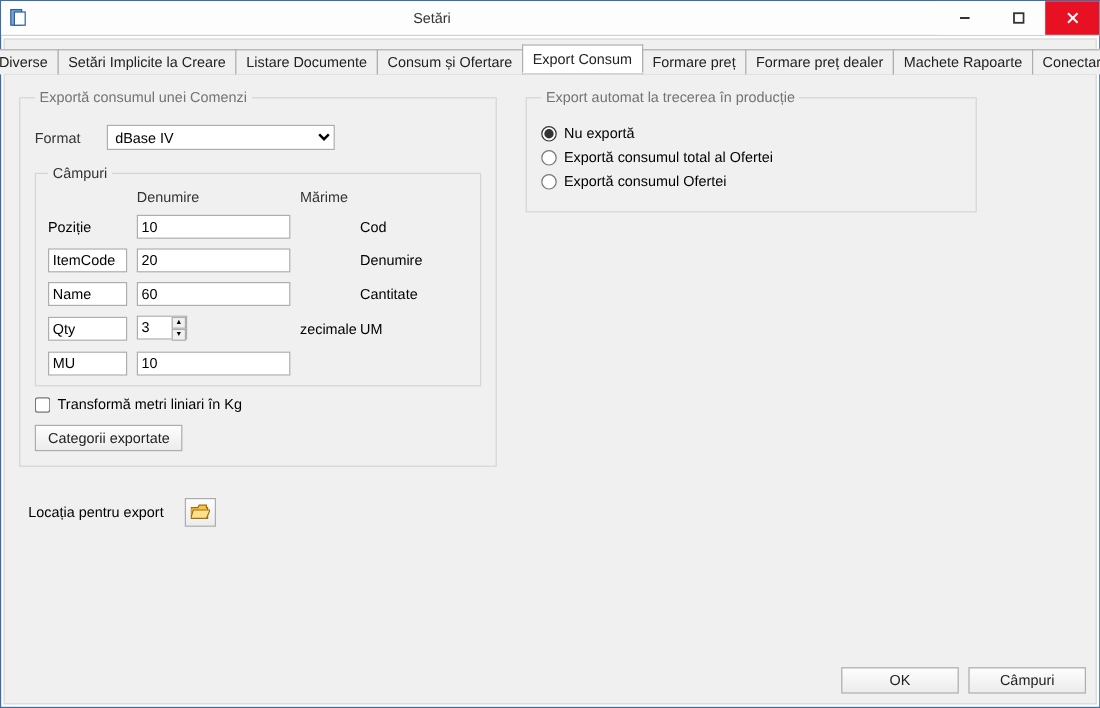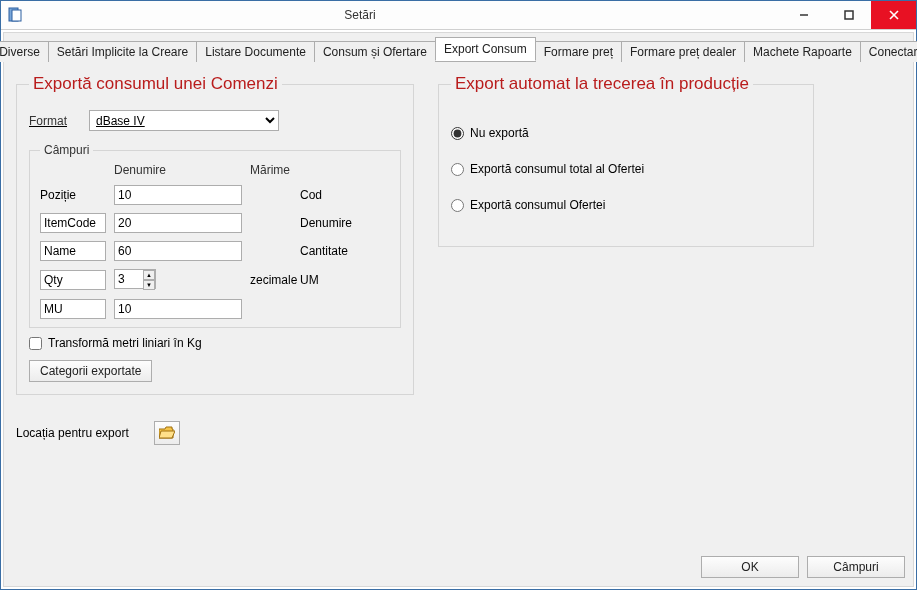--- a/index.html
+++ b/index.html
@@ -117,22 +117,22 @@
   }
   fieldset.groupbox {
     border: 1px solid #d5d5d5;
     border-radius: 0;
     padding: 10px 12px 12px 12px;
     margin: 0;
     min-width: 0;
   }
   fieldset.groupbox > legend {
     padding: 0 4px;
-    color: #b91c1c;
-    font-size:17px;
+    color: #737373;
+    font-size:12px;
   }
   .gb-left { width: 372px; }
   .gb-right { width: 350px; padding-bottom:16px; }
 
   .row { display:flex; align-items:center; margin-bottom:6px; }
   .lbl { width: 60px; color:#333; }
   select.format {
     width: 190px;
     height: 21px;
     border:1px solid #adadad;
@@ -201,21 +201,21 @@
     background: linear-gradient(#fdfdfd, #ececec);
     padding: 3px 12px;
     font:inherit;
     color:#222;
     cursor:default;
     min-width: 60px;
     text-align:center;
   }
   .btn.small { padding:3px 10px; }
 
-  .radio-row { display:flex; align-items:center; gap:6px; margin:22px 0; }
+  .radio-row { display:flex; align-items:center; gap:6px; margin:6px 0; }
   .radio-row input { margin:0; width:13px; height:13px; }
   .radio-row input[type="radio"]{ accent-color:#333; }
 
   .location-row {
     display:flex; align-items:center;
     margin-top: 26px;
     gap: 10px;
   }
   .location-row .loc-input {
     flex:0 0 340px;
@@ -290,21 +290,21 @@
 
     </div>
     <div class="tab-panel-border"></div>
 
     <div class="content">
       <div class="upper">
 
         <fieldset class="groupbox gb-left">
           <legend>Exportă consumul unei Comenzi</legend>
 
-          <div class="row" style="margin-top:6px;text-decoration:underline;">
+          <div class="row" style="margin-top:6px;">
             <span class="lbl">Format</span>
             <select class="format">
               <option>dBase IV</option>
             </select>
           </div>
 
           <fieldset class="campuri">
             <legend>Câmpuri</legend>
             <div class="campuri-grid">
               <span></span>
@@ -364,21 +364,21 @@
           </div>
           <div class="radio-row">
             <input type="radio" name="ae" style="">
             <span>Exportă consumul Ofertei</span>
           </div>
         </fieldset>
 
       </div>
 
       <div class="location-row">
-        <span style="width:128px;">Locația pentru export</span>
+        <span style="width:128px;text-align:center;">Locația pentru export</span>
         <div class="browse-btn icon-folder">
           <span>
             <svg width="16" height="14" viewBox="0 0 16 14">
               <polygon points="0,3 6,3 7,1 13,1 13,3 14,3 14,12 0,12" fill="#f5c448" stroke="#a07010"></polygon>
               <polygon points="2,5 16,5 13,12 0,12" fill="#ffe08a" stroke="#a07010"></polygon>
             </svg>
           </span>
         </div>
       </div>
 

